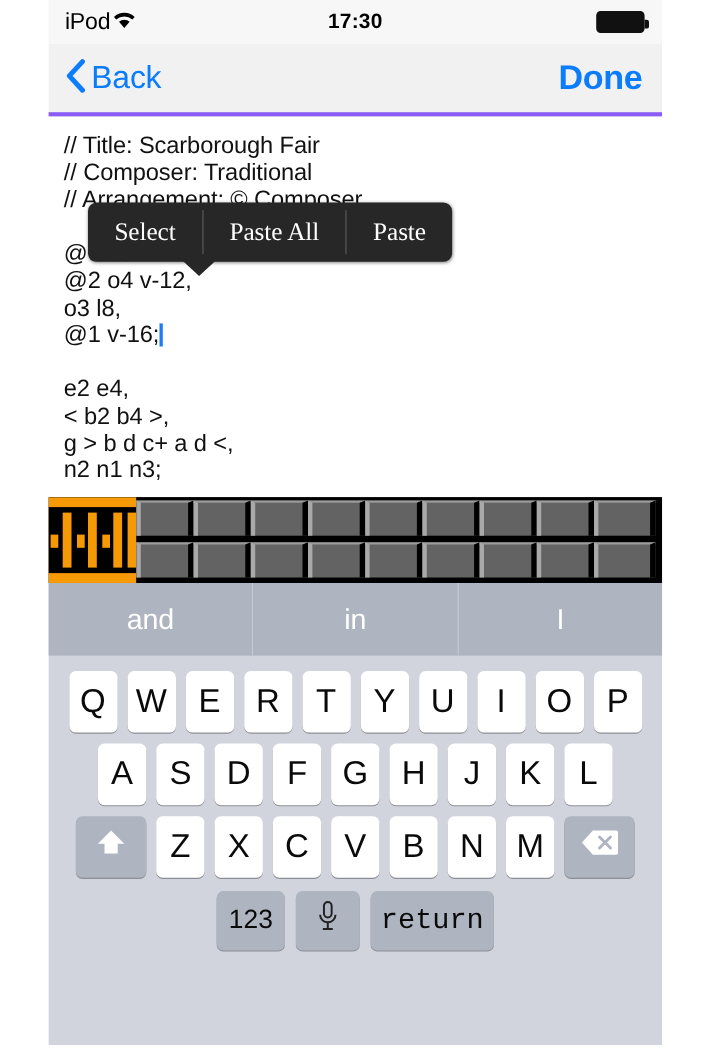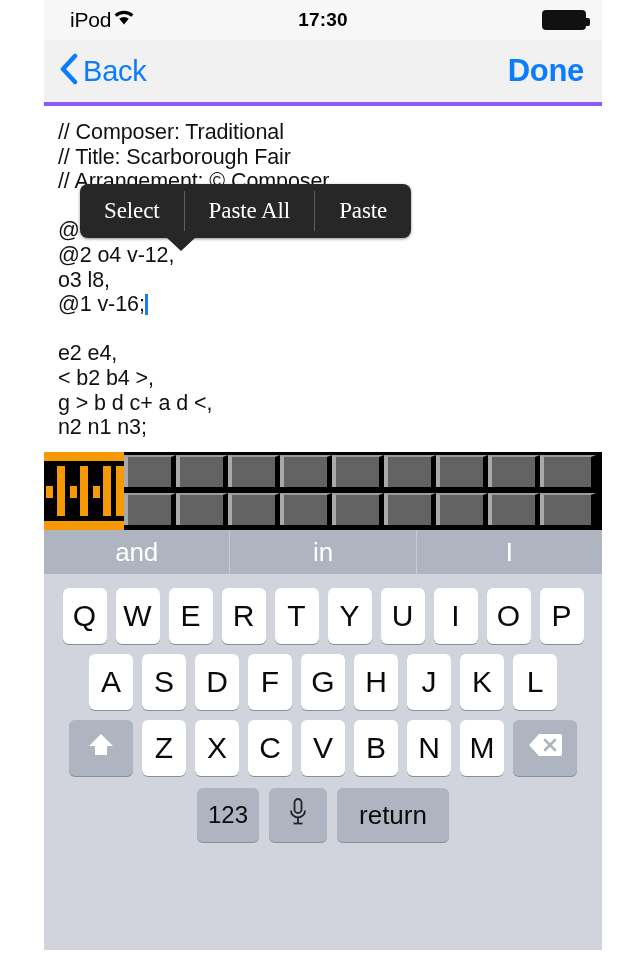--- a/index.html
+++ b/index.html
@@ -21,22 +21,22 @@
 
   
   #status-bar {
     position: relative;
     height: 40px;
     background: #f7f7f7;
     display: flex;
     align-items: center;
   }
   .sb-left {
-    display: flex; align-items: flex-start; gap: 1px;
-    margin-left: 26px;
+    display: flex; align-items: flex-end; gap: 1px;
+    margin-left: 15px;
   }
   .sb-carrier {
     font-size: 21px; color: #000; letter-spacing: -0.2px;
   }
   .wifi-icon { display:block; }
   .sb-time {
     position: absolute; left: 0; right: 0;
     text-align: center;
     font-size: 19px; font-weight: bold; color: #000;
     letter-spacing: 0.2px;
@@ -193,21 +193,21 @@
   }
 
   
   #keyboard {
     background: #d1d4dc;
     height: 420px;
     position: relative;
     padding-bottom: 4px;
   }
   #suggestion-bar {
-    height: 44px;
+    height: 66px;
     background: #aeb4c0;
     display: flex;
     align-items: stretch;
   }
   .suggestion {
     flex: 1 1 0;
     display: flex; align-items: center; justify-content: center;
     color: #ffffff;
     font-size: 26px;
     cursor: pointer;
@@ -238,21 +238,21 @@
   #row2 .key.letter { width: 44px; height: 56px; }
   .key.gray {
     background: #aeb4c0;
     box-shadow: 0 1px 0 #8b8e95;
   }
   .key-shift { width: 64px; height: 56px; }
   .key-backspace { width: 64px; height: 56px; }
   .key-num { width: 62px; height: 54px; font-size: 24px; }
   .key-mic { width: 58px; height: 54px; }
   .key-space { flex: 1 1 auto; height: 54px; font-size: 26px; max-width: 290px; }
-  .key-return { width: 112px; height: 54px; font-size: 26px; }
+  .key-return { width: 112px; height: 54px; font-size: 26px; font-family: Liberation Mono, monospace; }
   #row3 { gap: 9px; }
   #row4 { gap: 10px; margin-top: 12px; padding: 0 6px; }
 </style>
 </head>
 <body>
 
 <div id="device">
 
   <div id="status-bar">
     <div class="sb-left">
@@ -277,22 +277,22 @@
           <polyline points="15,3 3,16 15,29" fill="none" stroke="#0b7cfb" stroke-width="4.5" stroke-linecap="round" stroke-linejoin="round"></polyline>
         </svg>
       </span>
       <span class="nav-back-label">Back</span>
     </div>
     <div class="nav-done">Done</div>
   </div>
 
   <div id="editor">
     <div id="code-lines">
+        <div class="code-line">// Title: Scarborough Fair</div>
         <div class="code-line">// Composer: Traditional</div>
-        <div class="code-line">// Title: Scarborough Fair</div>
         <div class="code-line">// Arrangement: © Composer</div>
         <div class="code-line blank">&nbsp;</div>
         <div class="code-line">@0 o5 v-12,</div>
         <div class="code-line">@2 o4 v-12,</div>
         <div class="code-line">o3 l8,</div>
         <div class="code-line">@1 v-16;<span class="caret" style="background: rgb(26, 124, 245);"></span></div>
         <div class="code-line blank">&nbsp;</div>
         <div class="code-line">e2 e4,</div>
         <div class="code-line">&lt; b2 b4 &gt;,</div>
         <div class="code-line">g &gt; b d c+ a d &lt;,</div>

